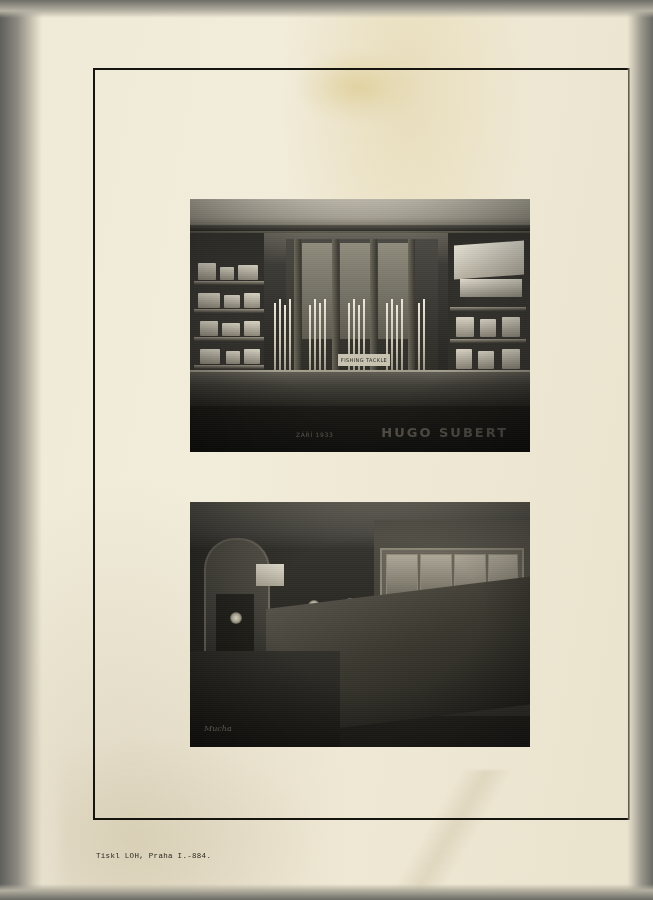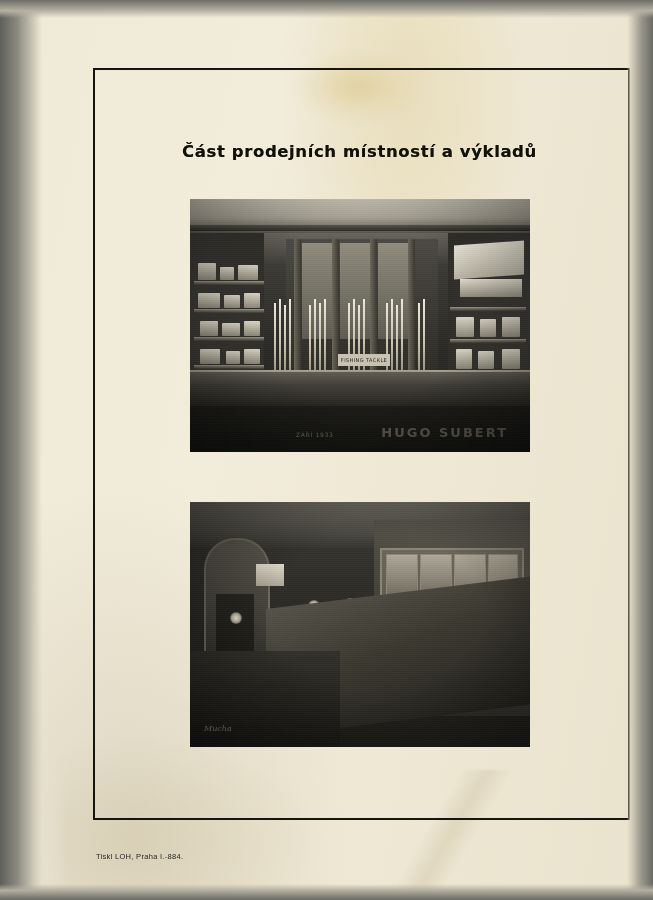--- a/index.html
+++ b/index.html
@@ -277,38 +277,37 @@
     background-image:
       repeating-linear-gradient(0deg, rgba(255,255,255,0.035) 0px, rgba(255,255,255,0.035) 1px, rgba(0,0,0,0.035) 1px, rgba(0,0,0,0.035) 2px);
     pointer-events: none;
     opacity: 0.5;
   }
 
   
   .imprint {
     position: absolute;
     left: 96px; top: 852px;
-    font-family: Liberation Sans, sans-serif;
+    font-family: Liberation Mono, monospace;
     font-size: 7.5px;
     color: #2a2720;
     letter-spacing: 0.3px;
   }
 </style>
 </head>
 <body>
 
 <div class="page">
 
   <div class="stain-a"></div>
   <div class="stain-b"></div>
   <div class="fold"></div>
 
   <div class="frame"></div>
 
-  <div class="heading">Část prodejních místností a výkladů</div>
 
   <div class="photo" id="photo-top">
     <div class="photo-inner">
       <div class="t-bg"></div>
       <div class="t-ceiling"></div>
       <div class="t-ceiling-beam"></div>
 
       <div class="t-wall-left"></div>
       <div class="t-wall-right"></div>
 

